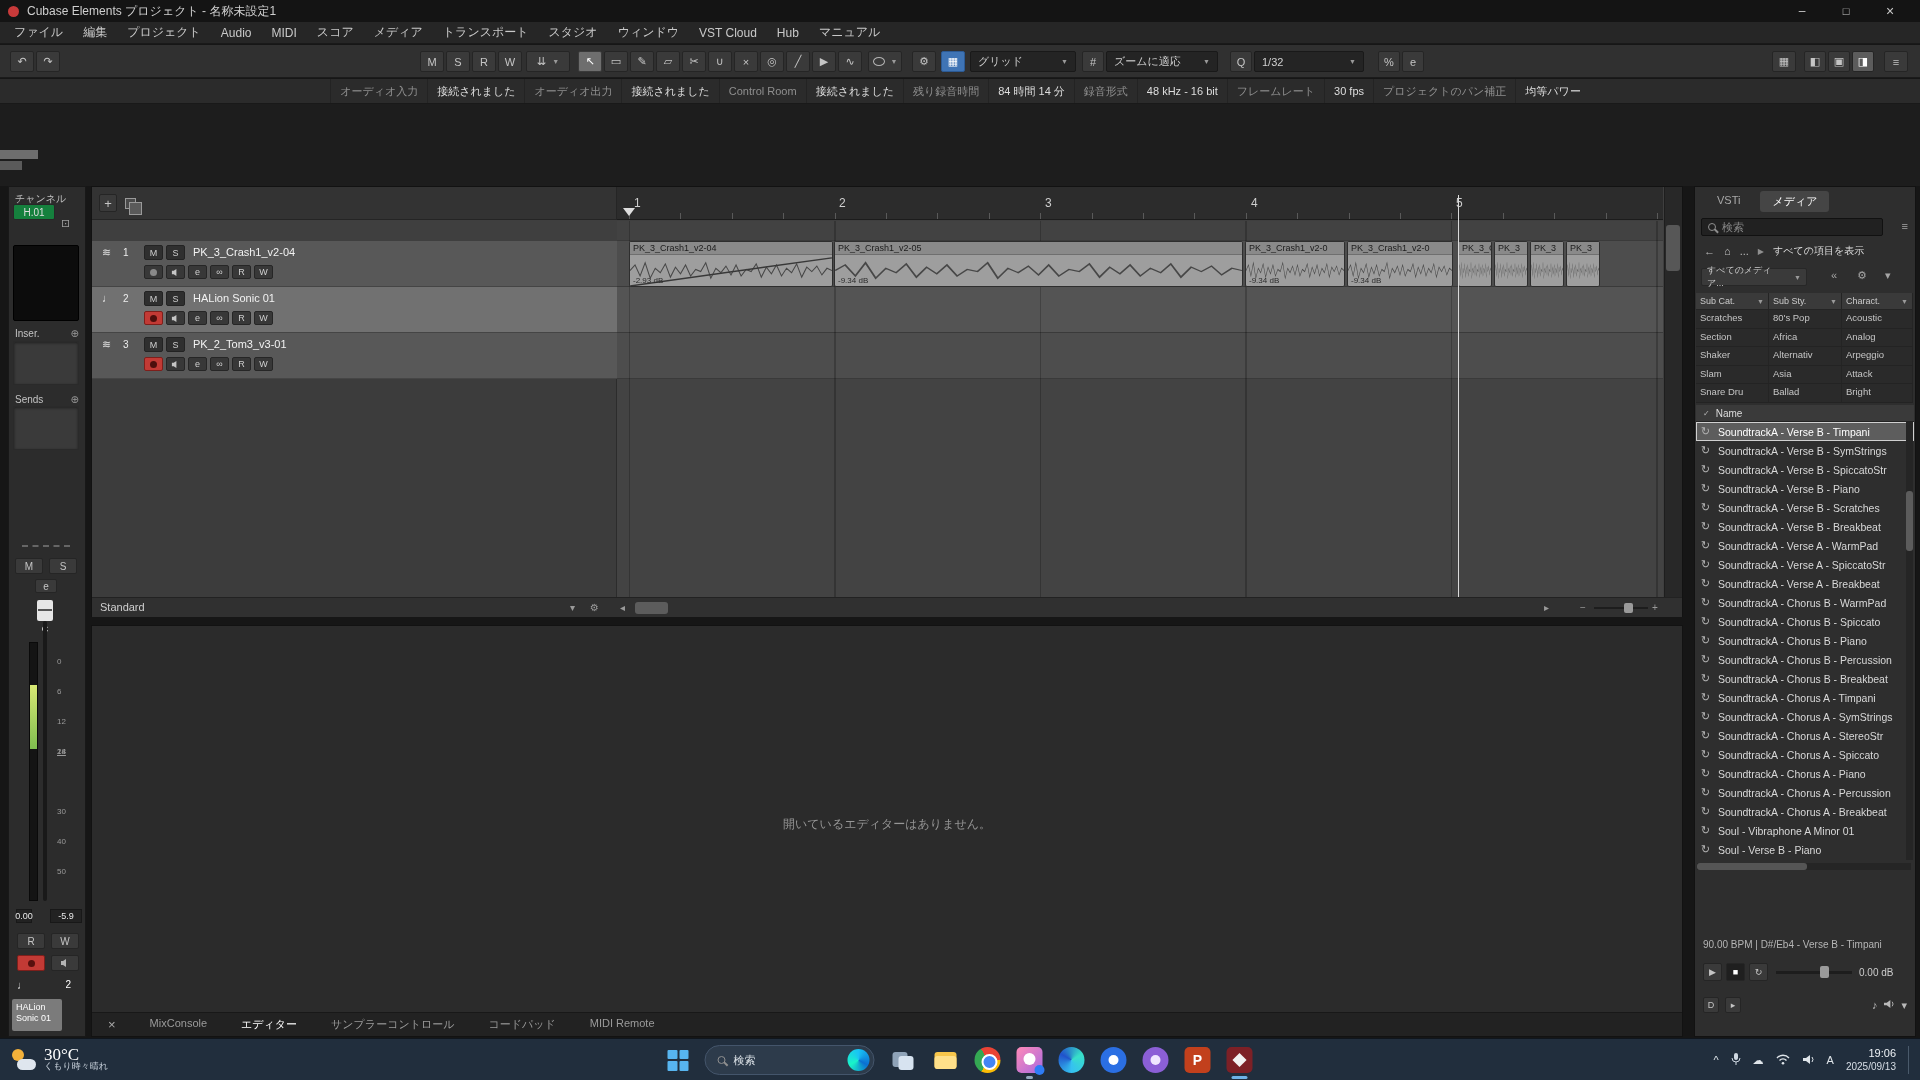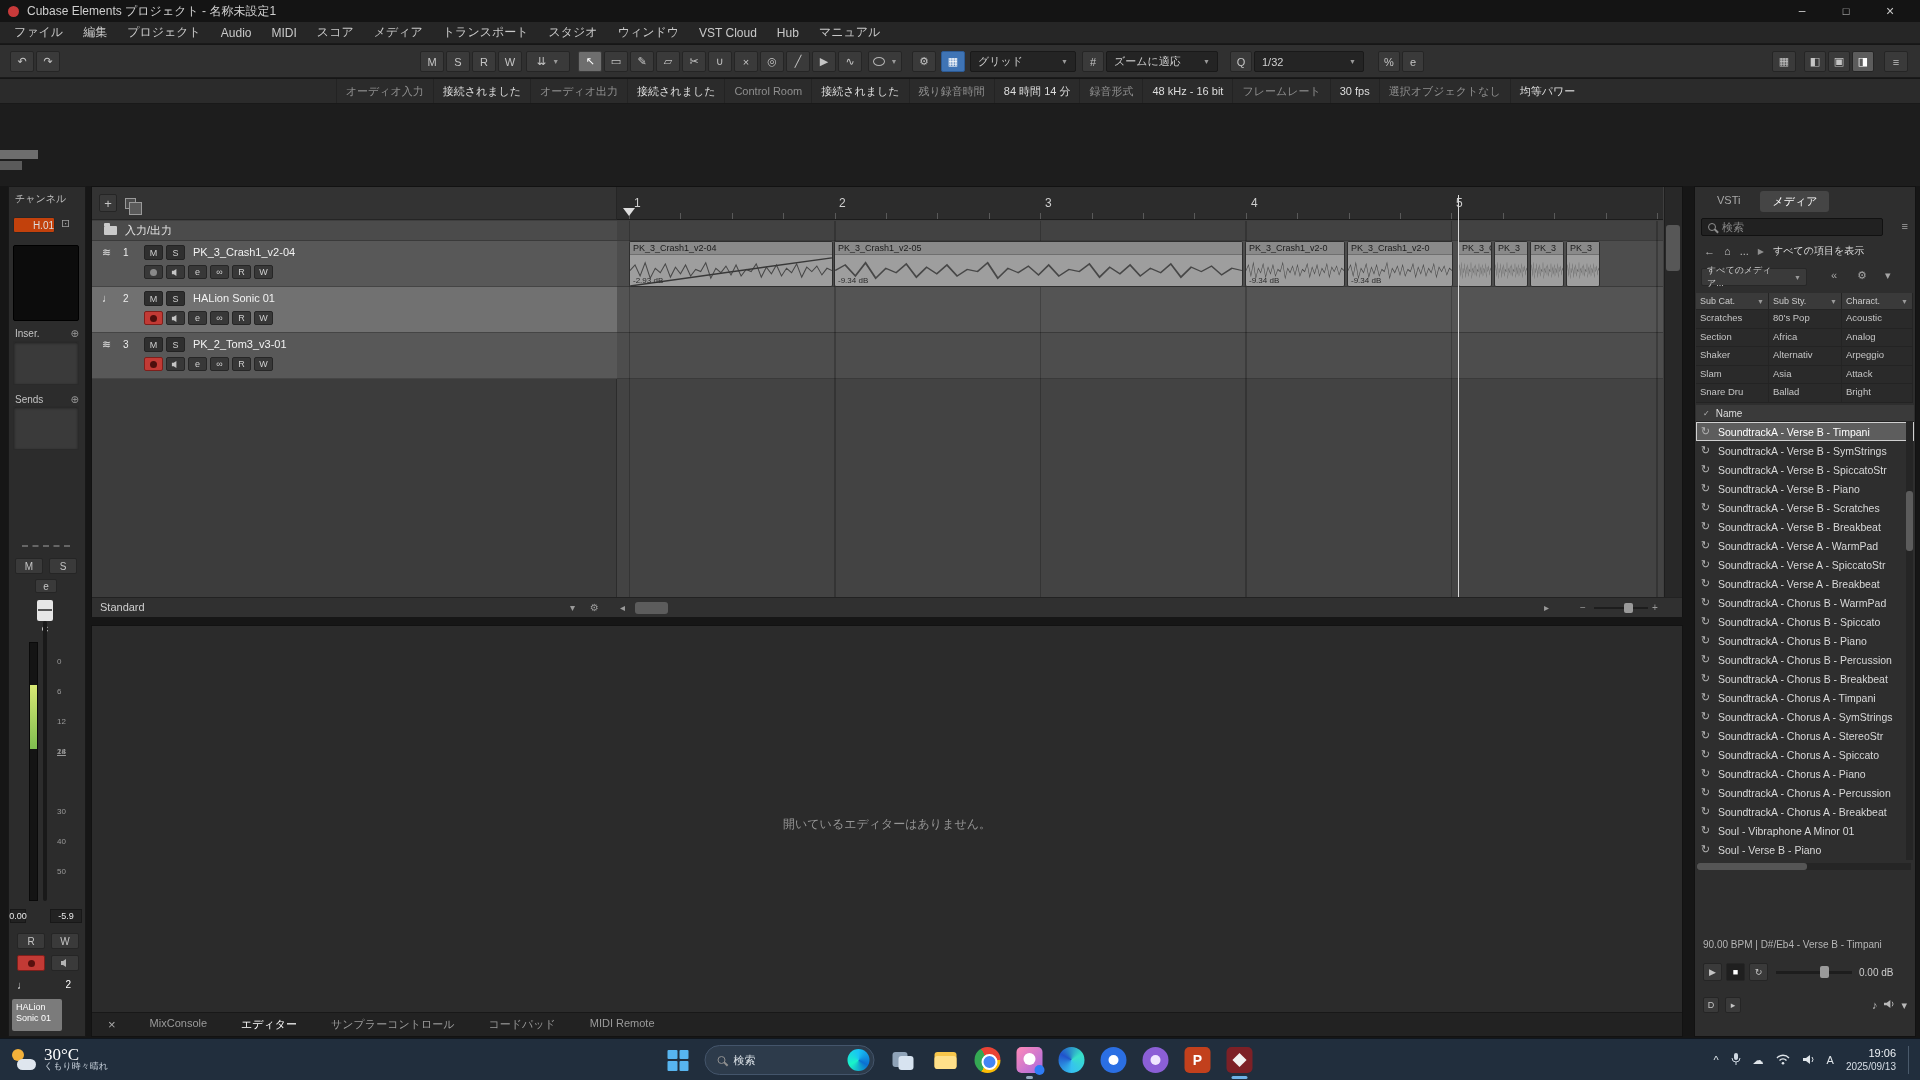--- a/index.html
+++ b/index.html
@@ -44,21 +44,21 @@
   
   .infoband{position:absolute;top:104px;left:0;right:0;height:82px;background:#1d1d1d;}
   .sel-info{position:absolute;top:22px;left:0;right:0;text-align:center;color:#8d8d8d;font-size:11px;}
   .left-handle{position:absolute;left:0;top:46px;}
   .left-handle .h1{width:38px;height:9px;background:#6e6e6e;margin-bottom:2px;}
   .left-handle .h2{width:22px;height:9px;background:#5a5a5a;}
 
   
   .channel{position:absolute;left:8px;top:186px;width:78px;height:851px;background:#2c2c2c;border:1px solid #181818;}
   .ch-header{position:absolute;top:5px;left:6px;font-size:10px;color:#c0c0c0;}
-  .ch-preset{position:absolute;top:30px;left:4px;width:42px;height:16px;background:#c2410c;border:1px solid #272727;border-radius:2px;font-size:10px;color:#ddd;display:flex;align-items:center;justify-content:flex-end;}
+  .ch-preset{position:absolute;top:17px;left:4px;width:42px;height:16px;background:#15803d;border:1px solid #272727;border-radius:2px;font-size:10px;color:#ddd;display:flex;align-items:center;justify-content:center;}
   .ch-preset-ico{position:absolute;top:30px;left:52px;color:#9f9f9f;font-size:11px;}
   .ch-display{position:absolute;top:58px;left:4px;width:66px;height:76px;background:#0c0c0c;border:1px solid #000;border-radius:2px;}
   .ch-row{position:absolute;left:6px;width:64px;height:13px;display:flex;justify-content:space-between;align-items:center;font-size:10px;color:#c4c4c4;}
   .ch-row .ico{font-size:10px;color:#9a9a9a;}
   .ch-slotbox{position:absolute;left:4px;width:66px;height:44px;background:#3a3a3a;border:1px solid #2a2a2a;border-radius:2px;box-shadow:inset 0 1px 3px rgba(0,0,0,.45);}
   .ch-dashes{position:absolute;top:358px;left:13px;width:48px;border-top:2px dashed #666;}
   .ch-ms{position:absolute;top:371px;left:0;width:100%;}
   .ch-ms .btn,.ch-rw .btn{position:absolute;width:28px;height:16px;font-size:10px;}
   .ch-e{position:absolute;top:392px;left:26px;width:22px;height:14px;font-size:10px;}
   .ch-fadercap{position:absolute;top:413px;left:28px;width:16px;height:21px;background:#e6e6e6;border-radius:2px;}
@@ -332,21 +332,21 @@
         <span class="sb-label">録音形式</span>
         <span class="sb-value">48 kHz - 16 bit</span>
       </div>
 
       <div class="sb-item">
         <span class="sb-label">フレームレート</span>
         <span class="sb-value">30 fps</span>
       </div>
 
       <div class="sb-item">
-        <span class="sb-label">選択オブジェクトなし</span>
+        <span class="sb-label">プロジェクトのパン補正</span>
         <span class="sb-value">均等パワー</span>
       </div>
     </div>
 
   <div class="infoband">
     <div class="left-handle">
         <div class="h1"></div>
         <div class="h2"></div>
       </div>
   </div>
@@ -385,21 +385,21 @@
     <span class="ch-scale-item" style="top: 470px;">0</span>
         <span class="ch-scale-item" style="top: 500px;">6</span>
         <span class="ch-scale-item" style="top: 530px;">12</span>
         <span class="ch-scale-item" style="top: 560px;">18</span>
         <span class="ch-scale-item" style="top: 560px; text-decoration: underline;">24</span>
         <span class="ch-scale-item" style="top: 620px;">30</span>
         <span class="ch-scale-item" style="top: 650px;">40</span>
         <span class="ch-scale-item" style="top: 680px;">50</span>
       </div>
     <div class="ch-vals">
-      <span style="left:1px;width:16px">0.00</span>
+      <span style="left:7px;width:16px">0.00</span>
       <span style="left:41px;width:32px">-5.9</span>
     </div>
     <div class="ch-rw">
       <div class="btn" style="left:8px">R</div>
       <div class="btn" style="left:42px">W</div>
     </div>
     <div class="ch-recmon">
       <div class="ch-rec">
           <span class="dot"></span>
         </div>
@@ -424,24 +424,20 @@
     <div class="ruler">
 
     <span class="ruler-num" style="left: 12px;">1</span>
         <span class="ruler-num" style="left: 217px;">2</span>
         <span class="ruler-num" style="left: 423px;">3</span>
         <span class="ruler-num" style="left: 629px;">4</span>
         <span class="ruler-num" style="left: 834px;">5</span>
       </div>
     <div class="cursor-tri"></div>
 
-    <div class="frow">
-      <span class="folder-ico"></span>
-      <span>入力/出力</span>
-    </div>
 
     <div class="track-rows">
 
         <div class="trow">
           <span class="t-icon show">≋</span>
 
           <span class="t-num">1</span>
           <span class="t-btn" style="left:52px">M</span>
           <span class="t-btn" style="left:74px">S</span>
           <span class="t-name">PK_3_Crash1_v2-04</span>

